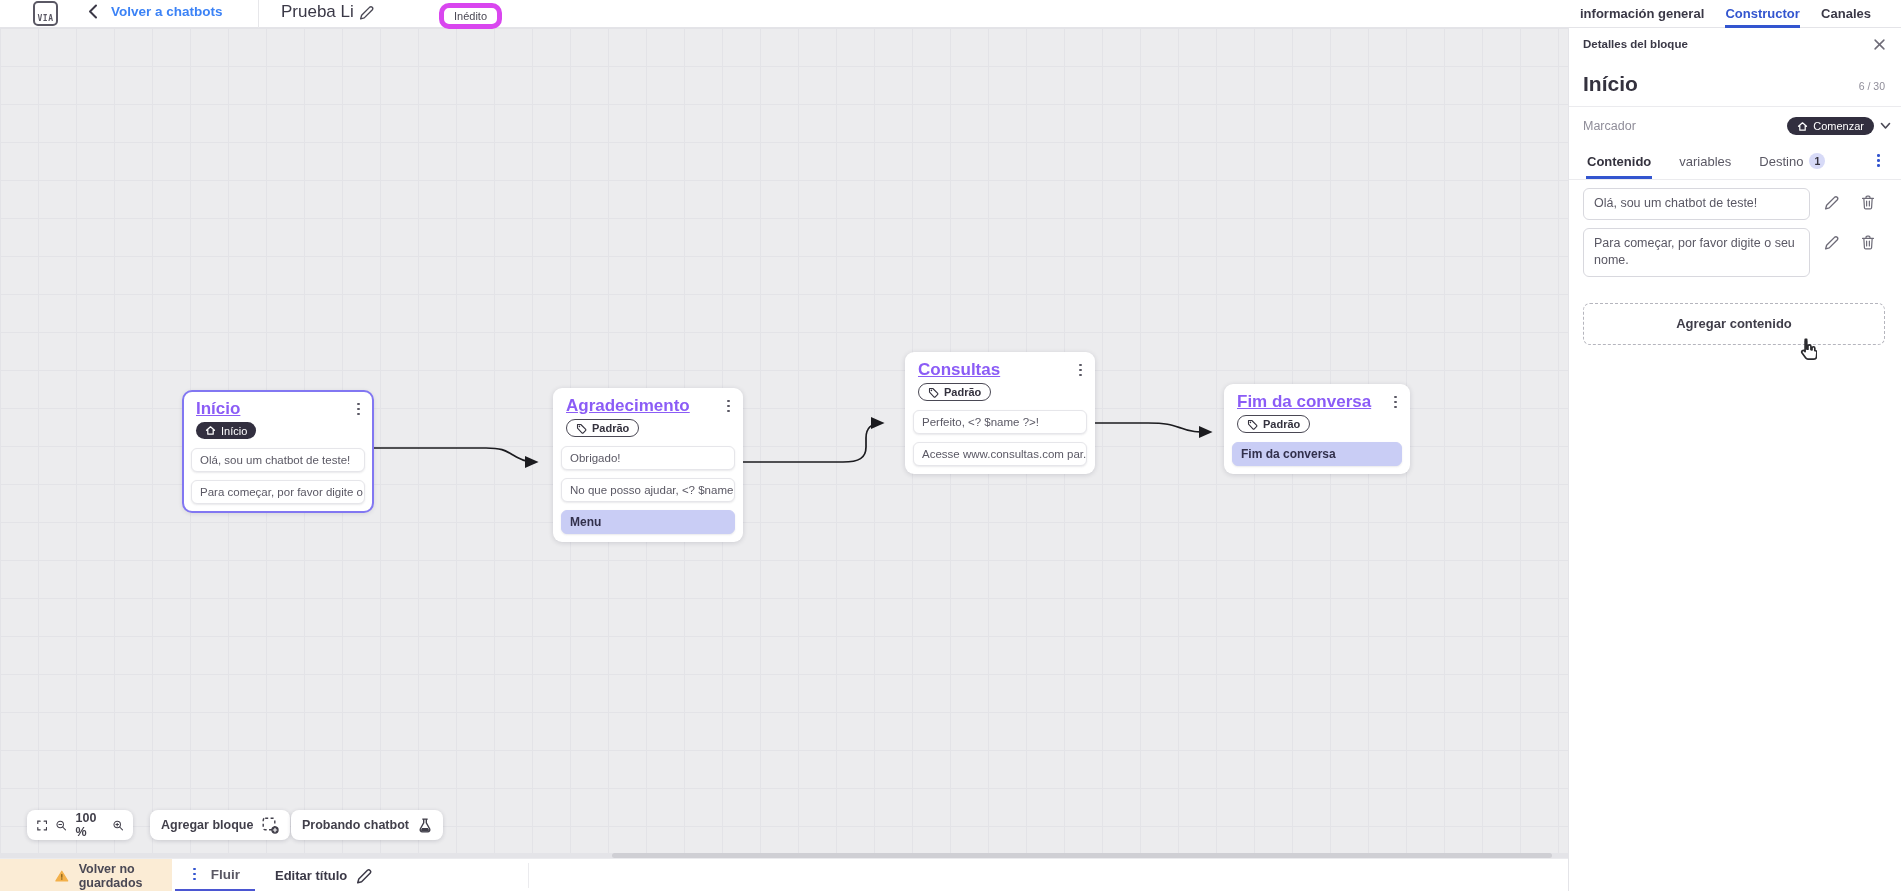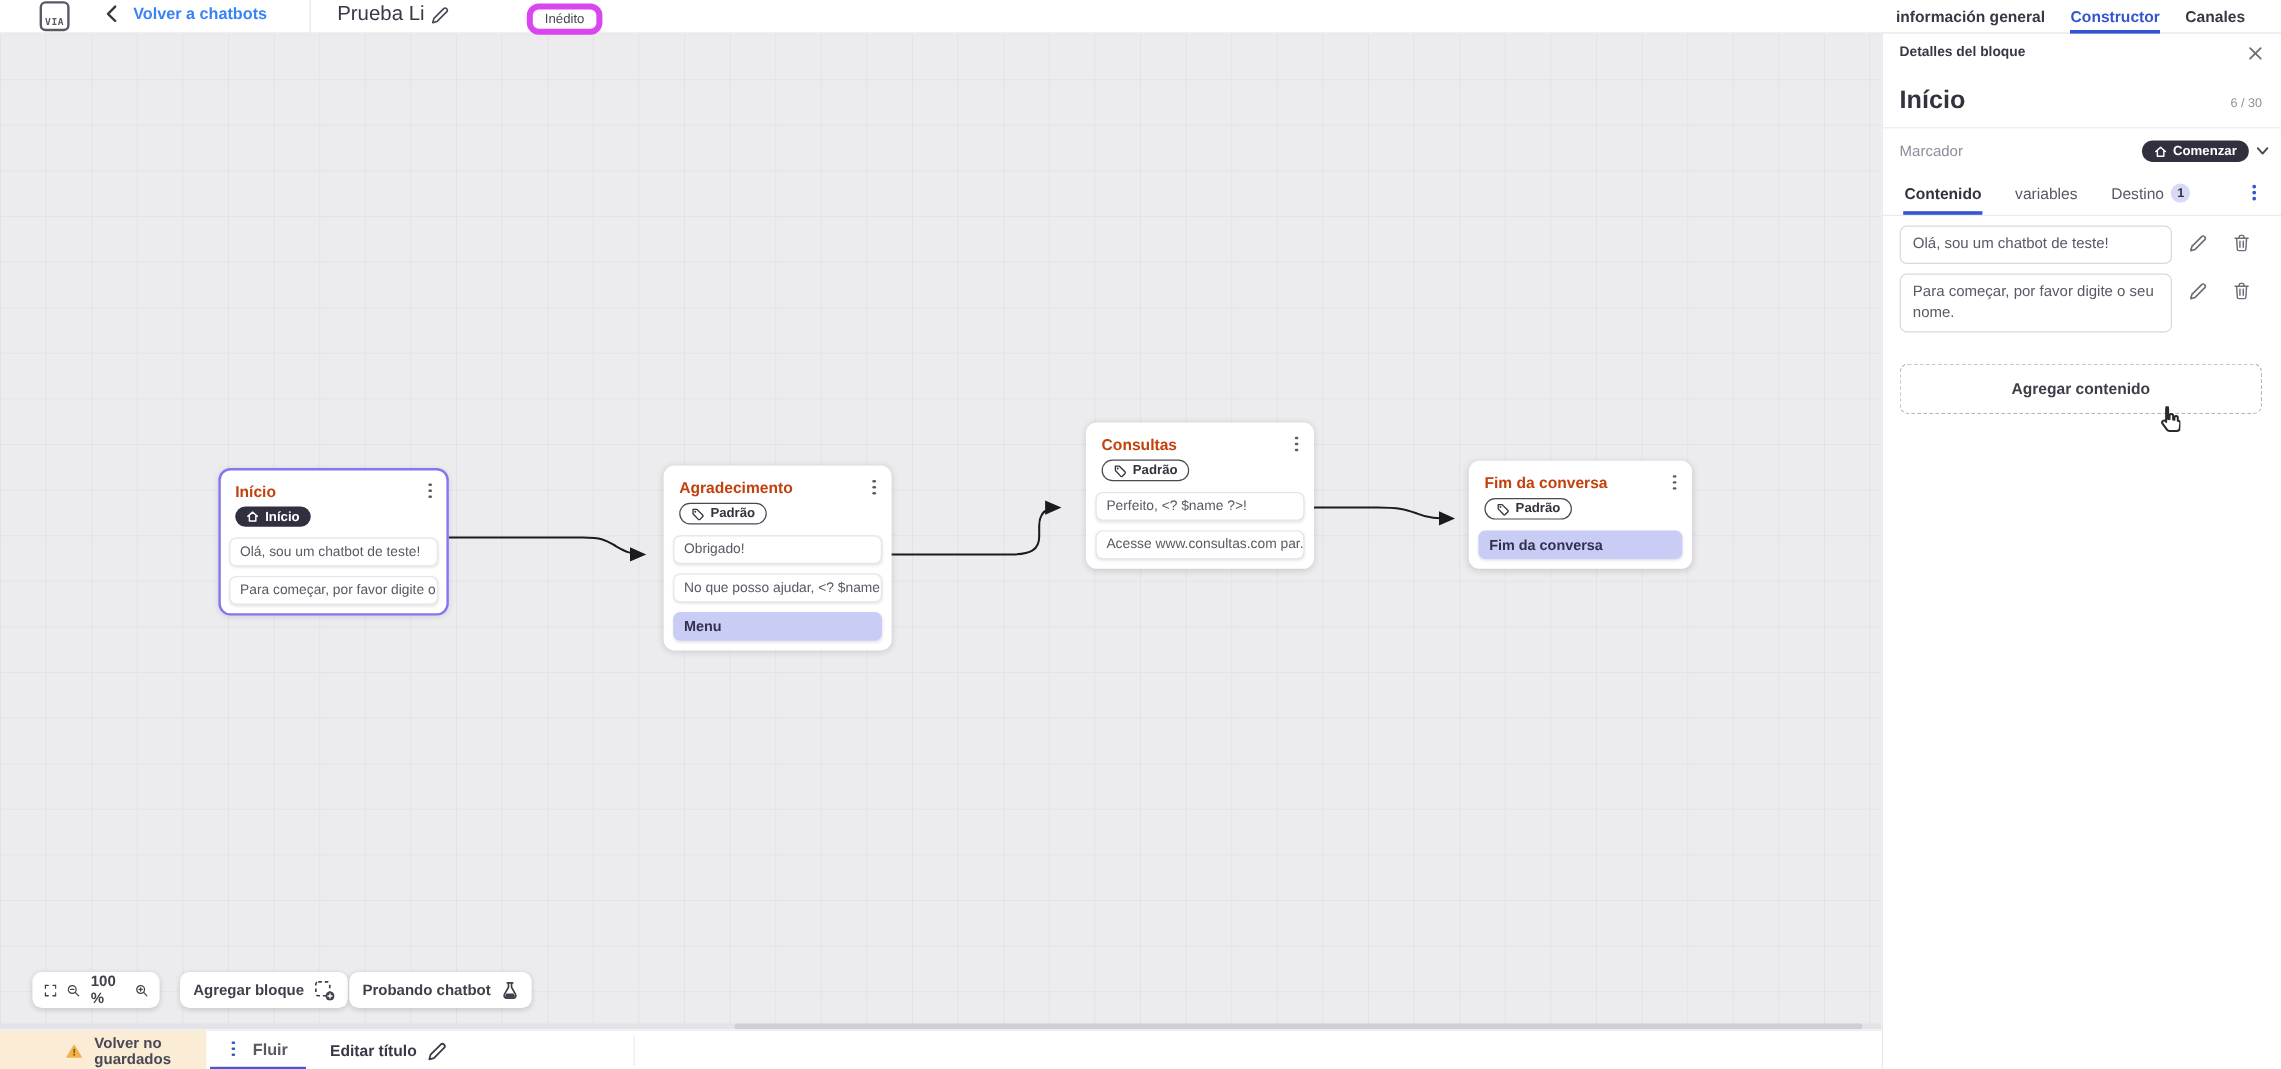--- a/index.html
+++ b/index.html
@@ -30,27 +30,27 @@
   .canvas { position:absolute; left:0; top:28px; width:1568px; height:830px; background-color:#ececee;
     background-image:linear-gradient(#e3e3e7 1px,transparent 1px),
                      linear-gradient(90deg,#e3e3e7 1px,transparent 1px);
     background-size:38px 38px; overflow:hidden; }
   .connectors { position:absolute; left:0; top:0; width:1568px; height:830px; }
 
   .node { position:absolute; background:#fff; border-radius:9px; box-shadow:0 1px 5px rgba(40,40,60,.16);
     padding:8px; cursor:pointer; }
   .node.selected { outline:2px solid #8277f2; outline-offset:-1px; }
   .node-head { display:flex; justify-content:space-between; align-items:center; height:20px; padding:0 2px 0 5px; }
-  .node-title { font-size:13px; font-weight:700; color:#c2410c; }
+  .node-title { font-size:17px; font-weight:700; color:#8b5cf6;text-decoration:underline; }
   .vdots { display:flex; flex-direction:column; gap:2.5px; padding:3px; cursor:pointer; }
   .vdots i { width:2.6px; height:2.6px; border-radius:50%; background:#5a5864; }
   .vdots.blue i { background:#3355cf; }
   .badge-row { margin:3px 0 9px 5px; display:flex; }
   .badge-dark { display:inline-flex; align-items:center; gap:5px; background:#322f3f; color:#fff;
-    border-radius:9px; padding:2.5px 9px; font-size:11px; font-weight:700; }
+    border-radius:9px; padding:2.5px 9px; font-size:11px; font-weight:400; }
   .badge-tag { display:inline-flex; align-items:center; gap:5px; background:#fff; color:#34323e;
     border:1.2px solid #4a4854; border-radius:9px; padding:2px 9px; font-size:11px; font-weight:700; }
   .node-item { height:24px; margin-bottom:8px; background:#fff; border:1px solid #e6e6ea; border-radius:6px;
     box-shadow:0 1px 2px rgba(40,40,60,.10); display:flex; align-items:center; padding:0 8px;
     font-size:11.5px; color:#5a5864; white-space:nowrap; overflow:hidden; }
   .node-item:last-child { margin-bottom:0; }
   .node-item.action { background:#c9cdf5; border-color:#c9cdf5; color:#32304c; font-weight:700; font-size:12px; }
 
   .ctl { position:absolute; top:782px; height:30px; background:#fff; border-radius:8px;
     box-shadow:0 1px 4px rgba(40,40,60,.18); display:flex; align-items:center; gap:9px; padding:0 11px;

